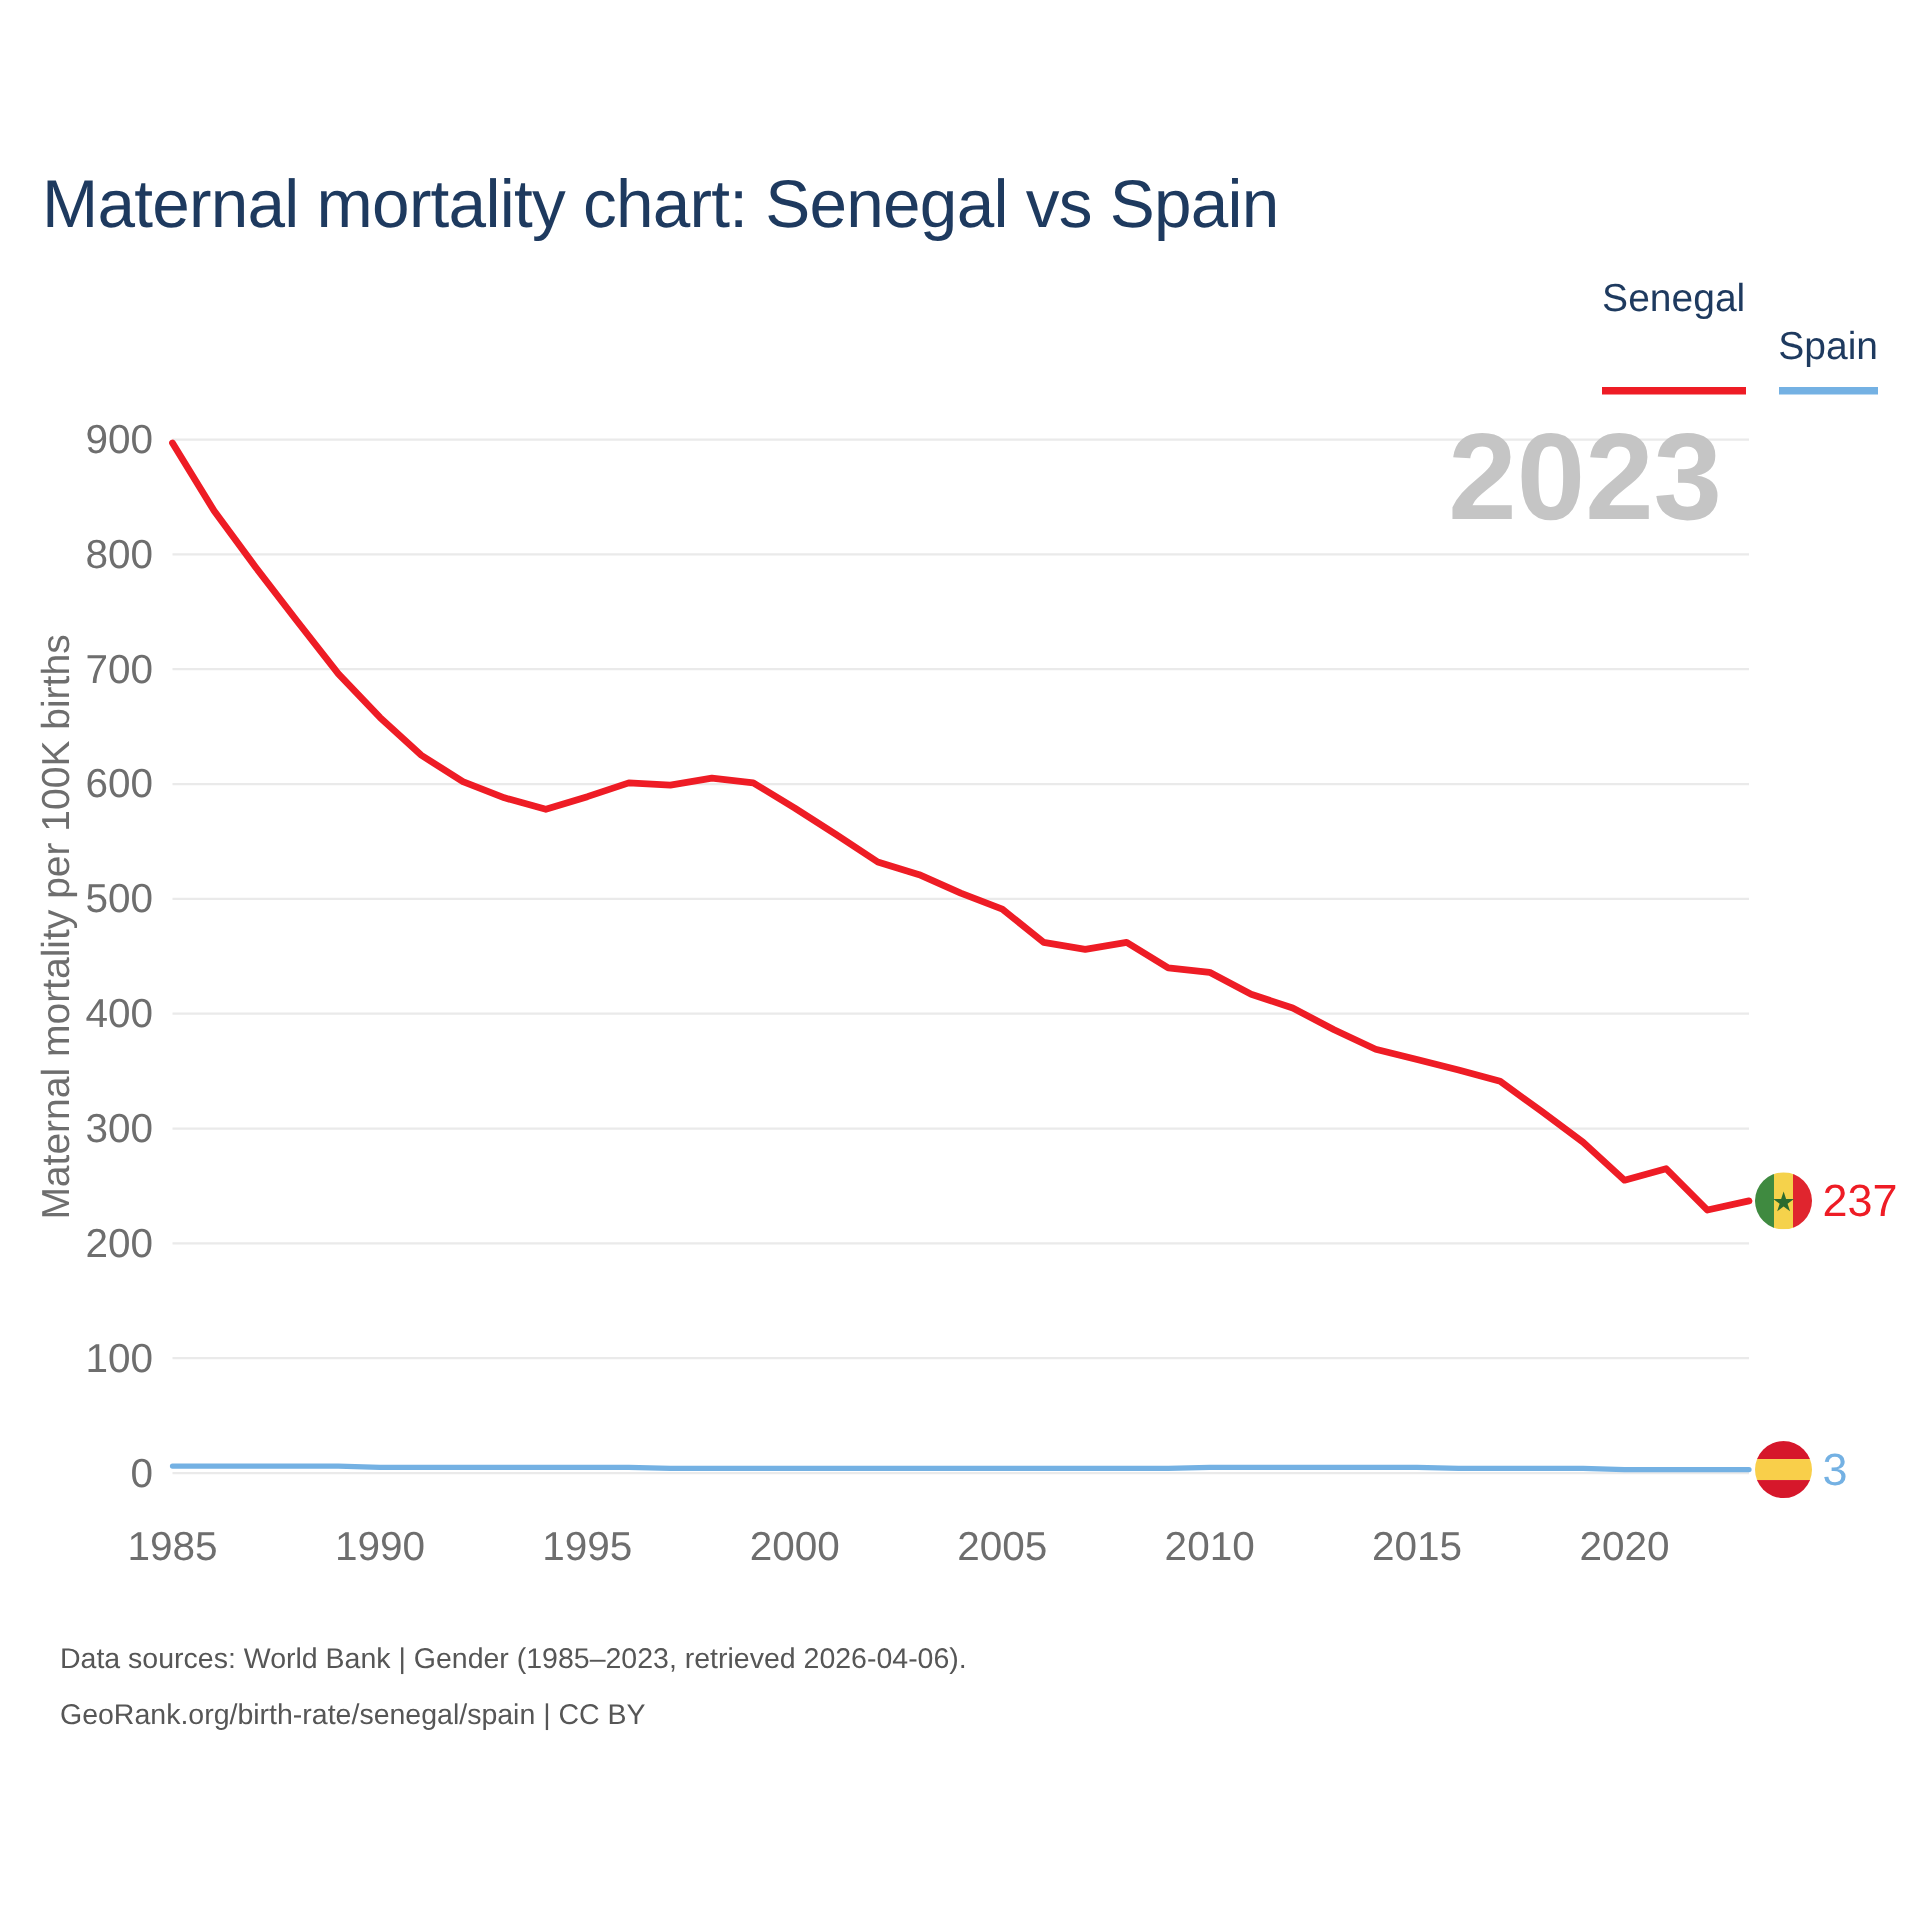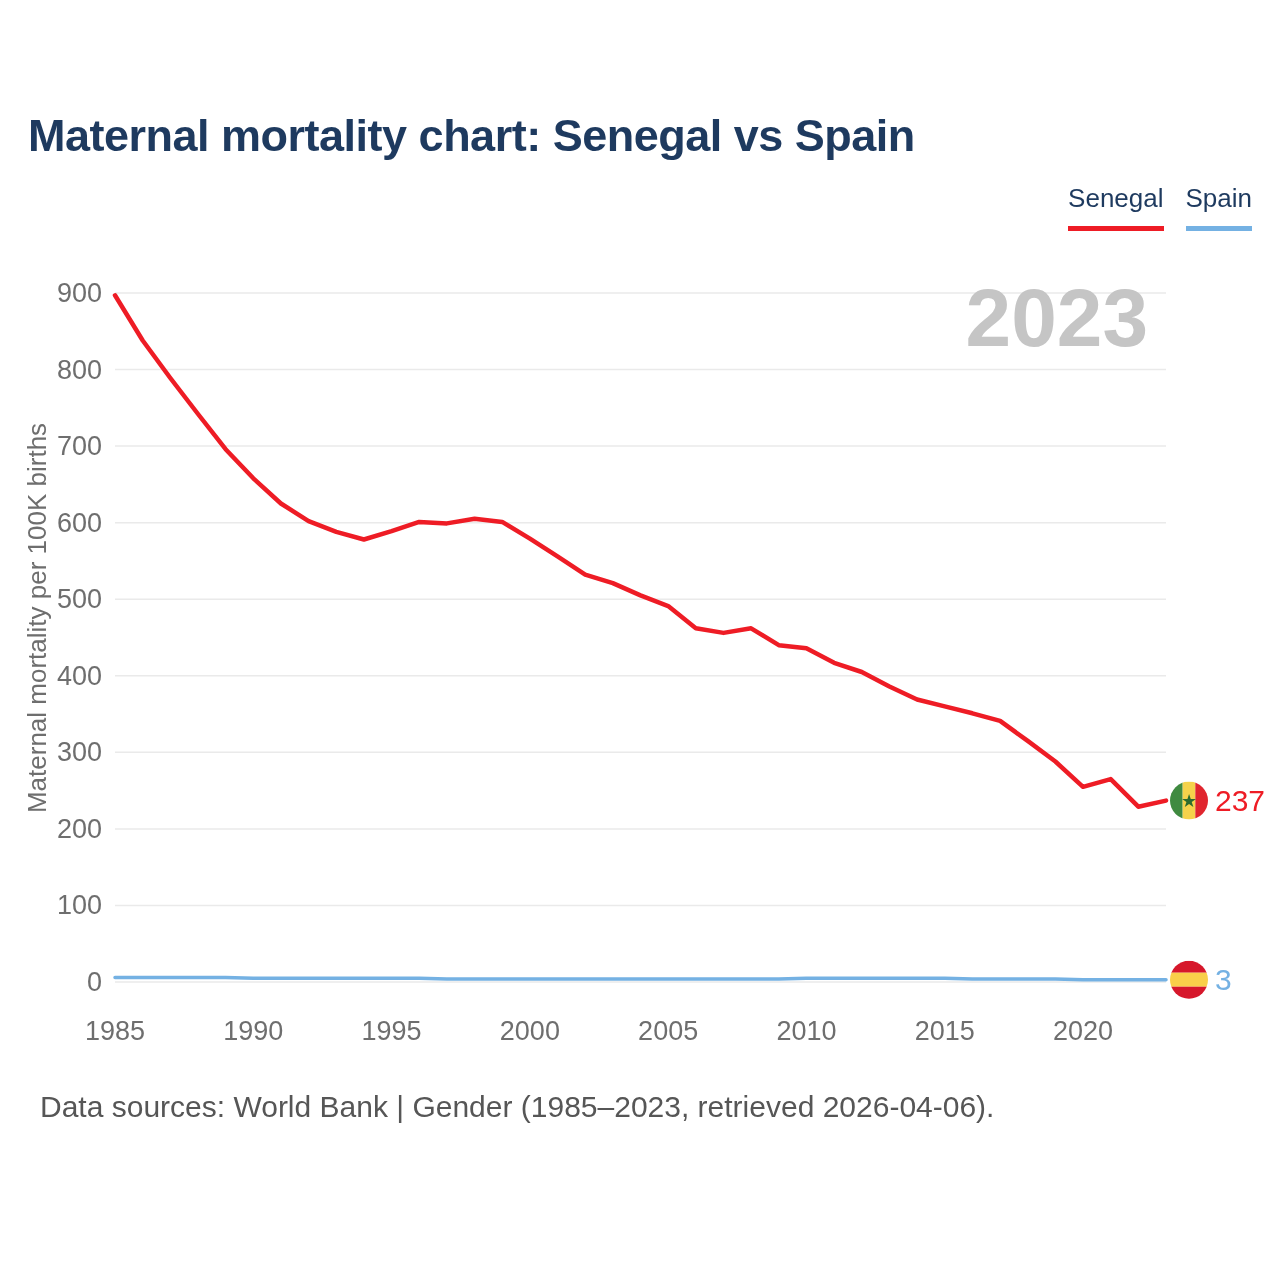--- a/index.html
+++ b/index.html
@@ -2,42 +2,42 @@
 <html><head>
 <meta charset="utf-8">
 <style>
   html,body{margin:0;padding:0;}
   body{
     width:1280px;height:1280px;background:#ffffff;position:relative;overflow:hidden;
     font-family:"Liberation Sans","DejaVu Sans",sans-serif;
   }
   .title{
     position:absolute;left:28px;top:110px;
-    font-size:45px;font-weight:700;letter-spacing:-0.5px;color:#1e3a5f;
+    font-size:45px;font-weight:400;letter-spacing:-0.5px;color:#1e3a5f;
   }
   .legend{
     position:absolute;right:28px;top:183px;display:flex;gap:22px;
   }
   .legend-item{
     font-size:26px;color:#1e3a5f;padding-bottom:12px;border-bottom:5px solid #000;
     cursor:pointer;
   }
   .chart-svg{position:absolute;left:0;top:0;width:1280px;height:1280px;}
   .footer{
-    position:absolute;left:40px;top:1088px;font-size:30px;line-height:37px;color:#565656;
+    position:absolute;left:40px;top:1088px;font-size:19px;line-height:37px;color:#565656;
   }
 </style>
 </head>
 <body>
 
 <div class="title">Maternal mortality chart: Senegal vs Spain</div>
 
 <div class="legend">
   <span class="legend-item" style="border-bottom-color: rgb(238, 28, 37);">Senegal</span>
-  <span class="legend-item" style="border-bottom-color: rgb(116, 177, 227);">Spain</span>
+  <span class="legend-item" style="border-bottom-color: rgb(116, 177, 227); margin-top: 32px;">Spain</span>
 </div>
 
 <svg class="chart-svg" viewBox="0 0 1280 1280" xmlns="http://www.w3.org/2000/svg">
     <line x1="115" x2="1166" y1="982" y2="982" stroke="#eaeaea" stroke-width="1.5"></line>
     <text x="102" y="991" text-anchor="end" font-size="27" fill="#6e6e6e">0</text>
     <line x1="115" x2="1166" y1="905.4444444444445" y2="905.4444444444445" stroke="#eaeaea" stroke-width="1.5"></line>
     <text x="102" y="914.4444444444445" text-anchor="end" font-size="27" fill="#6e6e6e">100</text>
     <line x1="115" x2="1166" y1="828.8888888888889" y2="828.8888888888889" stroke="#eaeaea" stroke-width="1.5"></line>
     <text x="102" y="837.8888888888889" text-anchor="end" font-size="27" fill="#6e6e6e">200</text>
     <line x1="115" x2="1166" y1="752.3333333333334" y2="752.3333333333334" stroke="#eaeaea" stroke-width="1.5"></line>
@@ -84,13 +84,14 @@
     <g clip-path="url(#flagclip1)">
       <rect x="1170" y="960.7033333333334" width="38" height="12" fill="#d6172b"></rect>
       <rect x="1170" y="972.7033333333334" width="38" height="14" fill="#f9cf4a"></rect>
       <rect x="1170" y="986.7033333333334" width="38" height="13" fill="#d6172b"></rect>
     </g>
     <text x="1215" y="989.7033333333334" font-size="30" fill="#74b1e3">3</text>
   </svg>
 
 <div class="footer">
   <div>Data sources: World Bank | Gender (1985–2023, retrieved 2026-04-06).</div>
+  <div>GeoRank.org/birth-rate/senegal/spain | CC BY</div>
 </div>
 
 </body></html>

